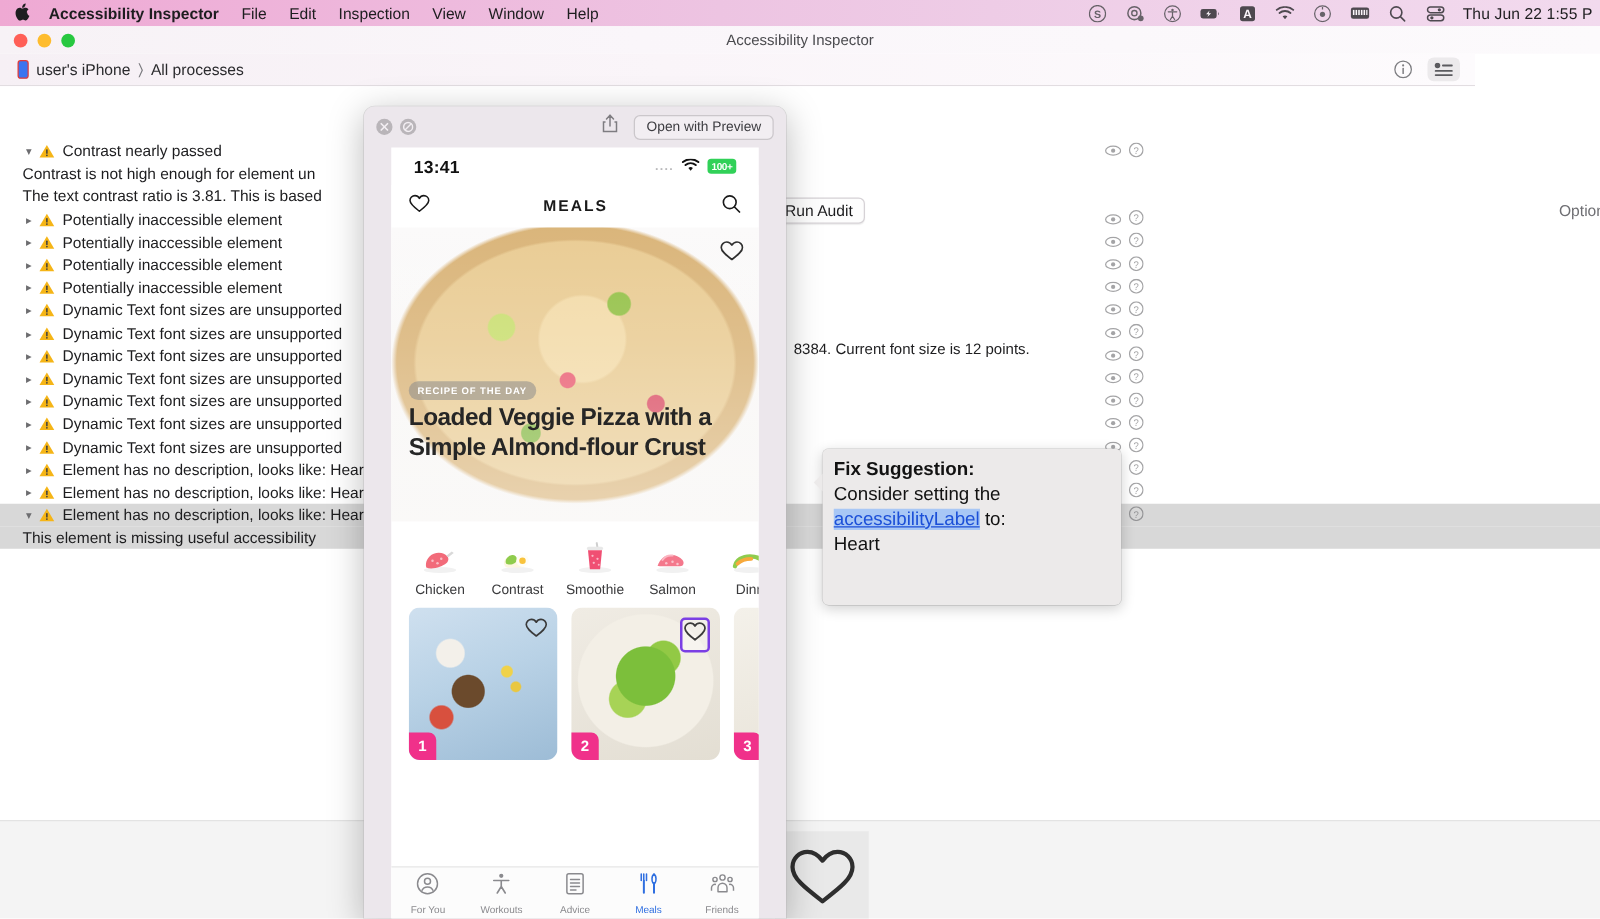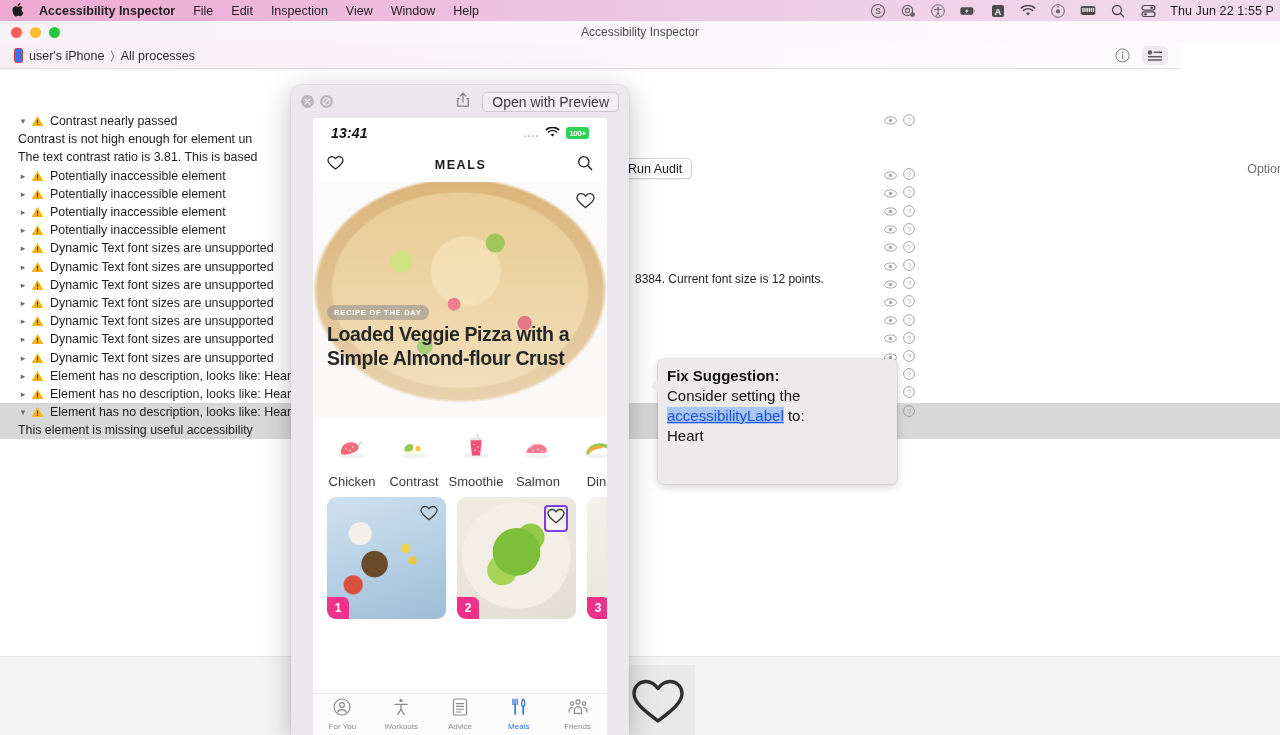--- a/index.html
+++ b/index.html
@@ -90,27 +90,27 @@
     background:#ece7ec; border-radius:9px 9px 0 0;
     box-shadow:0 6px 28px rgba(0,0,0,.26), 0 0 0 .5px rgba(0,0,0,.12);
     overflow:hidden;
   }
   .qlbar { height:33px; display:flex; align-items:center; padding:0 10px; }
   .qlbtn { width:13px; height:13px; border-radius:50%; background:#b9b5b9; display:flex; align-items:center; justify-content:center; margin-right:6px; }
   .qlbar .spacer { flex:1; }
   .share-ico { margin-right:12px; opacity:.62; }
   .openprev {
     height:20px; padding:0 9px; border:1px solid #cbc7cb; border-radius:5px;
-    background:#f2eef2; font-size:14px; color:#3c3c40; display:flex; align-items:center;
+    background:#f2eef2; font-size:11px; color:#3c3c40; display:flex; align-items:center;
   }
 
   .phone { position:absolute; left:22px; top:33px; width:294px; height:617px; background:#fff; overflow:hidden; }
 
   .ios-status { height:30px; display:flex; align-items:center; padding:0 18px; font-size:14px; font-weight:bold; color:#111; }
-  .ios-status .t { letter-spacing:.2px;font-style:italic; }
+  .ios-status .t { letter-spacing:.2px; }
   .ios-status .rs { margin-left:auto; display:flex; align-items:center; gap:6px; }
   .dots { color:#b9b9bb; font-size:10px; letter-spacing:1px; }
   .batt { background:#31d158; color:#fff; font-size:8px; font-weight:bold; border-radius:3px; padding:1.5px 3px; letter-spacing:-.3px; }
 
   .appnav { height:34px; display:flex; align-items:center; padding:0 14px; background:#fff; }
   .appnav .title { flex:1; text-align:center; font-size:12.5px; font-weight:bold; letter-spacing:1.6px; color:#1a1a1a; }
 
   .hero { position:relative; height:235px; overflow:hidden;
     background:
       radial-gradient(circle at 30% 34%, #c7dd6a 0 4%, transparent 4.5%),
@@ -133,21 +133,21 @@
     background:rgba(140,140,140,.55); color:#fff; font-size:7.6px; font-weight:bold;
     letter-spacing:.7px; padding:3px 7px; border-radius:9px;
   }
   .hero-title {
     position:absolute; left:14px; top:141px; right:16px; z-index:3;
     font-size:19.5px; font-weight:bold; line-height:1.22; color:#262626; letter-spacing:-.4px;
   }
 
   .cats { display:flex; padding:14px 8px 8px 8px; gap:0; }
   .cat { width:62px; display:flex; flex-direction:column; align-items:center; gap:7px; flex:none; }
-  .cat .lbl { font-size:13px; color:#3a3a3c;margin-top:8px; }
+  .cat .lbl { font-size:11px; color:#3a3a3c; }
   .cat .gi { width:34px; height:28px; display:flex; align-items:flex-end; justify-content:center; }
 
   .sec-title { font-size:17px; font-weight:bold; color:#262626; padding:14px 14px 10px 14px; letter-spacing:-.3px; }
 
   .trend { display:flex; gap:11px; padding-left:14px; }
   .tcard { width:119px; height:122px; border-radius:9px; position:relative; overflow:hidden; flex:none; }
   .tcard.c1 { background:
       radial-gradient(circle at 28% 30%, #f3f0ea 0 9%, transparent 10%),
       radial-gradient(circle at 66% 42%, #f0d24a 0 4%, transparent 5%),
       radial-gradient(circle at 72% 52%, #e9c741 0 3.5%, transparent 4.5%),

